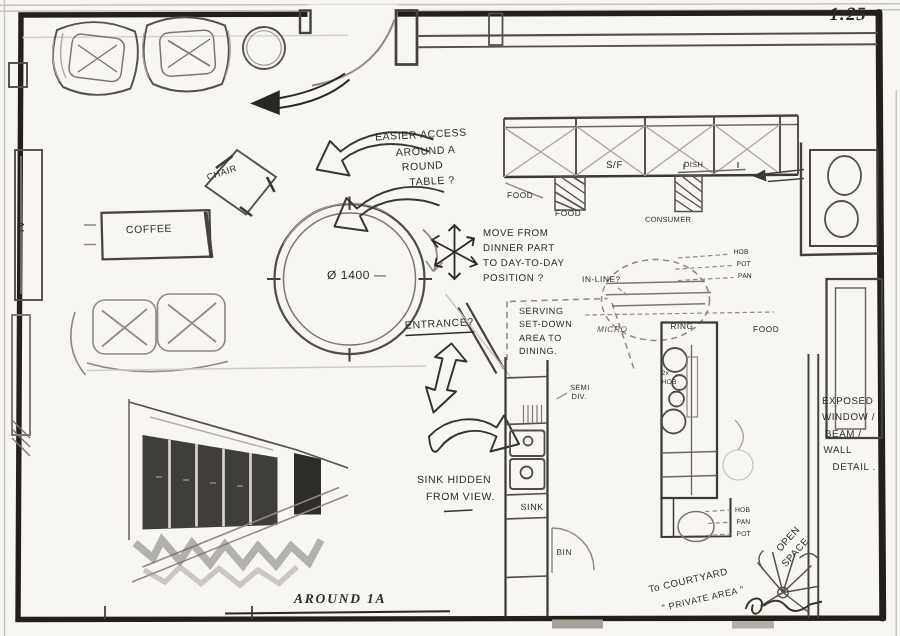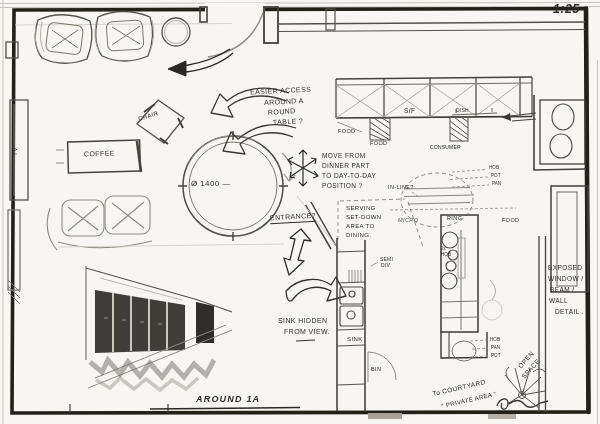--- a/index.html
+++ b/index.html
@@ -2,21 +2,21 @@
 <html><head>
 <meta charset="utf-8">
 <style>
   html,body{margin:0;padding:0;background:#e9e7e2;}
   #sheet{
     position:relative;width:600px;height:424px;background:#f7f6f2;
     font-family:"Liberation Sans", sans-serif;color:#2b2b2b;overflow:hidden;
   }
   .lbl{position:absolute;white-space:pre;letter-spacing:.4px;color:#2e2c29;
        font-family:"Liberation Sans", sans-serif;line-height:1.15;}
-  .hand{font-style:italic;font-weight:bold;}
+  .hand{font-style:italic;font-weight:bold;font-family:Liberation Serif, serif;}
   .pencil{color:#5a574f;}
   .tiny{font-size:5px;letter-spacing:.2px;}
   .t45{font-size:4.5px;letter-spacing:.1px;}
   .s55{font-size:5.5px;}
   .s6{font-size:6px;}
   .s65{font-size:6.5px;}
   .s7{font-size:7px;}
   .s8{font-size:8px;}
   .underln{border-bottom:1px solid #2e2c29;padding-bottom:1px;}
   svg{position:absolute;left:0;top:0;}
@@ -266,21 +266,21 @@
 
     <path d="M150 409 L300 407.5" stroke="#2a2825" stroke-width="1.4" fill="none"></path>
   </svg>
 
   <div class="lbl hand" style="left:553px;top:2px;font-size:12.5px;">1:25</div>
   <div class="lbl hand" style="left:196px;top:394px;font-size:9px;letter-spacing:1.2px;">AROUND 1A</div>
 
   <div class="lbl s6" style="left:138px;top:113px;transform:rotate(-18deg);">CHAIR</div>
   <div class="lbl s7" style="left:84px;top:150px;transform:rotate(-2deg);">COFFEE</div>
   <div class="lbl s6" style="left:11px;top:148px;transform:rotate(-90deg);">TV</div>
-  <div class="lbl s8" style="left:191px;top:179px;">Ø 1400 —</div>
+  <div class="lbl s8" style="left:218px;top:179px;">Ø 1400 —</div>
 
   <div class="lbl s7" style="left:250px;top:87px;transform:rotate(-3deg);">EASIER ACCESS</div>
   <div class="lbl s7" style="left:264px;top:98px;transform:rotate(-3deg);">AROUND A</div>
   <div class="lbl s7" style="left:268px;top:108px;transform:rotate(-3deg);">ROUND</div>
   <div class="lbl s7" style="left:273px;top:118px;transform:rotate(-3deg);">TABLE ?</div>
 
   <div class="lbl s65" style="left:322px;top:152px;">MOVE FROM</div>
   <div class="lbl s65" style="left:322px;top:162px;">DINNER PART</div>
   <div class="lbl s65" style="left:322px;top:172px;">TO DAY-TO-DAY</div>
   <div class="lbl s65" style="left:322px;top:182px;">POSITION ?</div>

